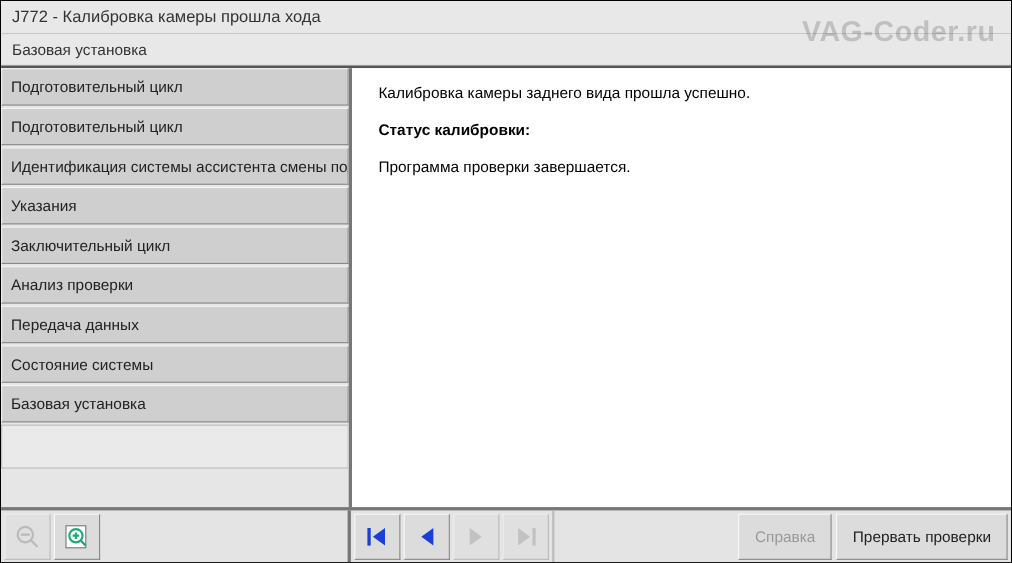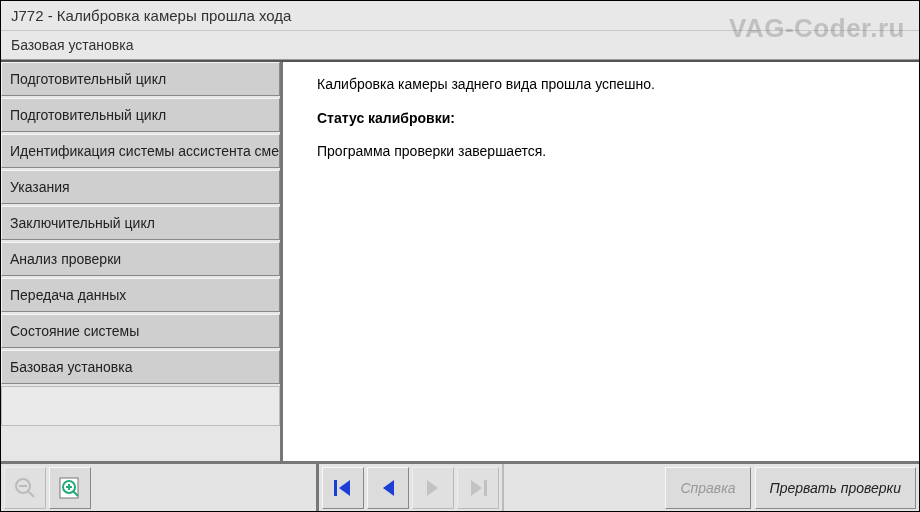--- a/index.html
+++ b/index.html
@@ -7,41 +7,41 @@
   body { border: 1px solid #000; display: flex; flex-direction: column; background: #fff; }
 
   .header { background: #e8e8e8; border-bottom: 1px solid #999; position: relative; padding: 0; }
   .header-row { padding: 6px 10px; color: #333; }
   .header-row.top { font-size: 15px; border-bottom: 1px solid #c8c8c8; }
   .header-row.bottom { font-size: 14px; }
   .watermark { position: absolute; right: 14px; top: 12px; font-size: 26px; font-weight: bold; color: rgba(70,70,70,0.25); letter-spacing: 0.5px; }
 
   .body { flex: 1; display: flex; border-top: 2px solid #555; min-height: 0; }
 
-  .sidebar { width: 282px; display: flex; flex-direction: column; border-right: 3px solid #777; background: #e6e6e6; }
+  .sidebar { width: 319px; display: flex; flex-direction: column; border-right: 3px solid #777; background: #e6e6e6; }
   .sidebar-list { flex: 1; overflow: hidden; }
   .sidebar-item { display: block; width: 100%; text-align: left; background: #cfcfcf; border: 1px solid #888; border-top: 1px solid #f4f4f4; border-left: 1px solid #f4f4f4; padding: 8px 8px; margin-bottom: 2px; font-size: 14px; color: #222; white-space: nowrap; overflow: hidden; text-overflow: clip; cursor: pointer; }
   .sidebar-blank { flex: 1; background: #eaeaea; border: 1px solid #bbb; margin: 2px 0 0 0; min-height: 40px; }
 
-  .content { flex: 1; background: #fff; padding: 10px 4px; overflow: auto; line-height: 1.55; color: #000; margin-left: 30px; }
+  .content { flex: 1; background: #fff; padding: 10px 24px; overflow: auto; line-height: 1.55; color: #000; }
   .content p { margin: 2px 0; }
   .status-label { font-weight: bold; margin-top: 6px; }
   .status-value { color: #1b1bcf; }
   .content .gap { height: 8px; }
 
   .footer { height: 50px; display: flex; border-top: 3px solid #777; background: #e4e4e4; }
   .footer-group { display: flex; align-items: stretch; }
   .footer-group.left { width: 318px; border-right: 3px solid #777; padding: 3px; gap: 3px; }
   .footer-group.nav { padding: 3px; gap: 3px; border-right: 2px solid #bbb; }
   .footer-spacer { flex: 1; }
   .footer-group.right { padding: 3px; gap: 4px; }
 
   .tbtn { width: 42px; height: 42px; background: #dcdcdc; border: 1px solid #888; border-top-color: #f8f8f8; border-left-color: #f8f8f8; display: flex; align-items: center; justify-content: center; cursor: pointer; }
   .tbtn.disabled { opacity: 0.45; cursor: default; }
-  .txtbtn { height: 42px; padding: 0 14px; background: #dcdcdc; border: 1px solid #888; border-top-color: #f8f8f8; border-left-color: #f8f8f8; display: flex; align-items: center; justify-content: center; font-size: 14px; color: #222; cursor: pointer; font-style: italic; }
+  .txtbtn { height: 42px; padding: 0 14px; background: #dcdcdc; border: 1px solid #888; border-top-color: #f8f8f8; border-left-color: #f8f8f8; display: flex; align-items: center; justify-content: center; font-size: 14px; color: #222; cursor: pointer; }
   .txtbtn.disabled { color: #999; cursor: default; }
 
   
   svg { display: block; }
 </style>
 </head>
 <body>
 
 <div class="header">
   <div class="header-row top">J772 - Калибровка камеры прошла хода</div>

